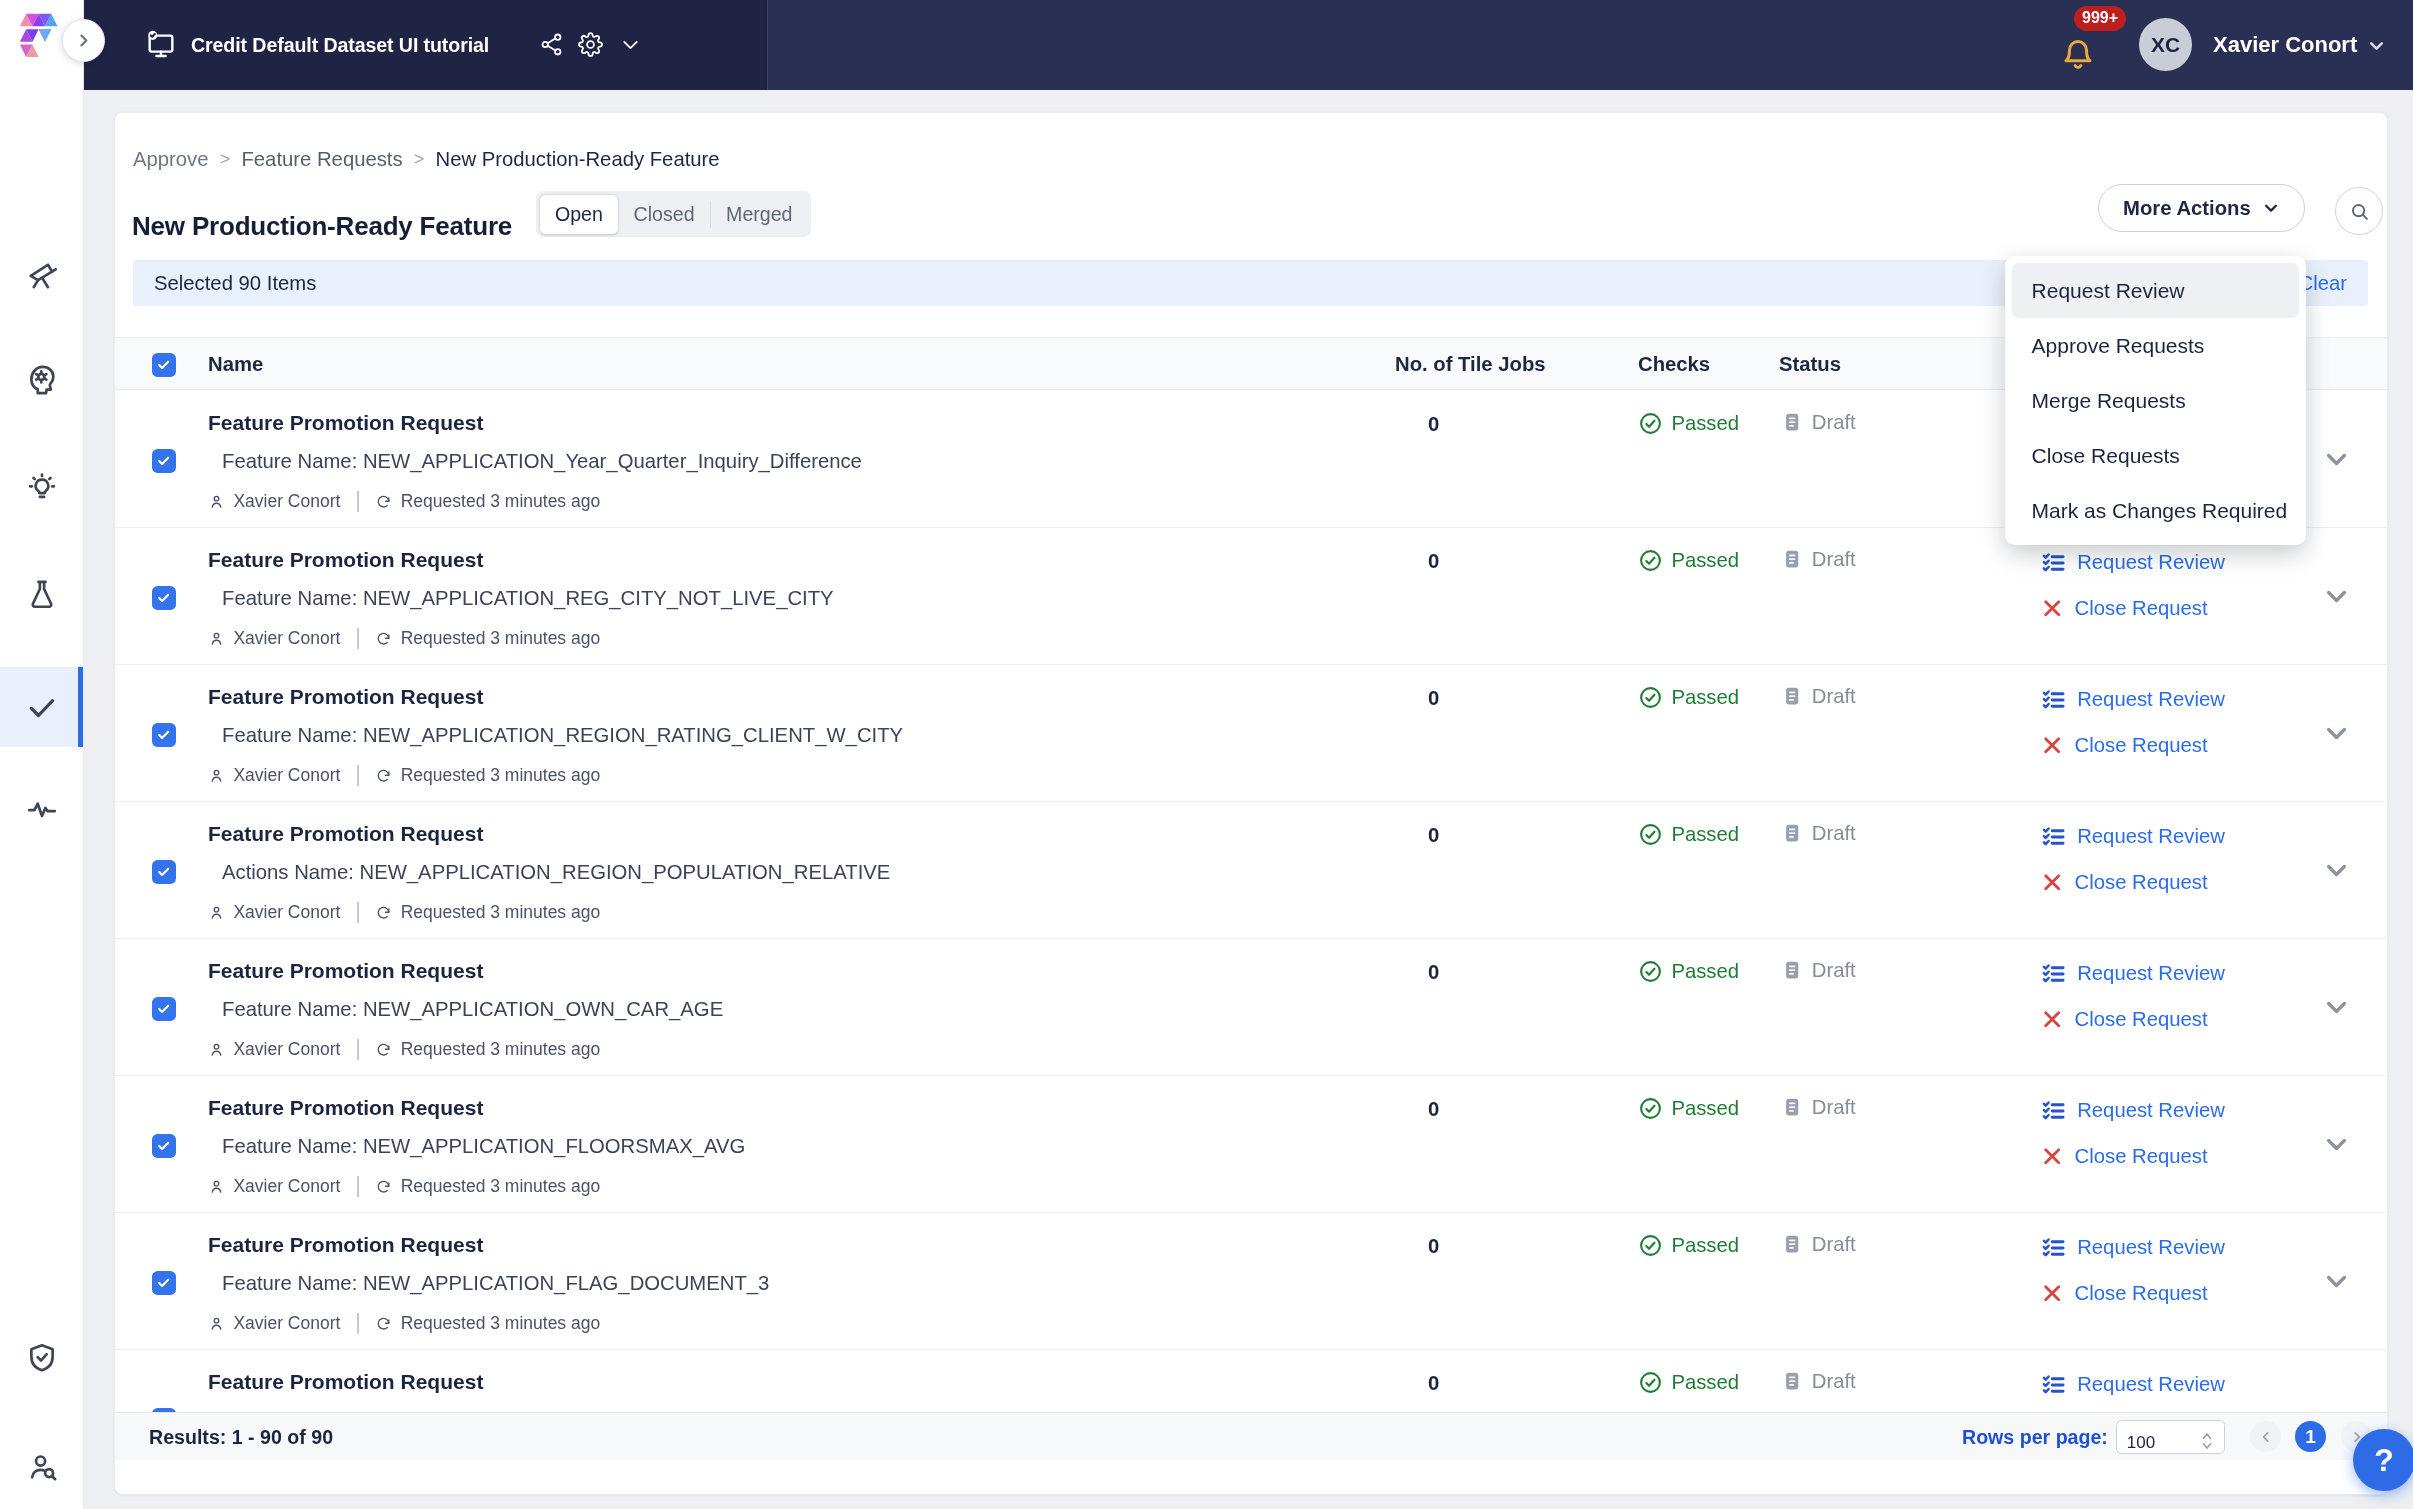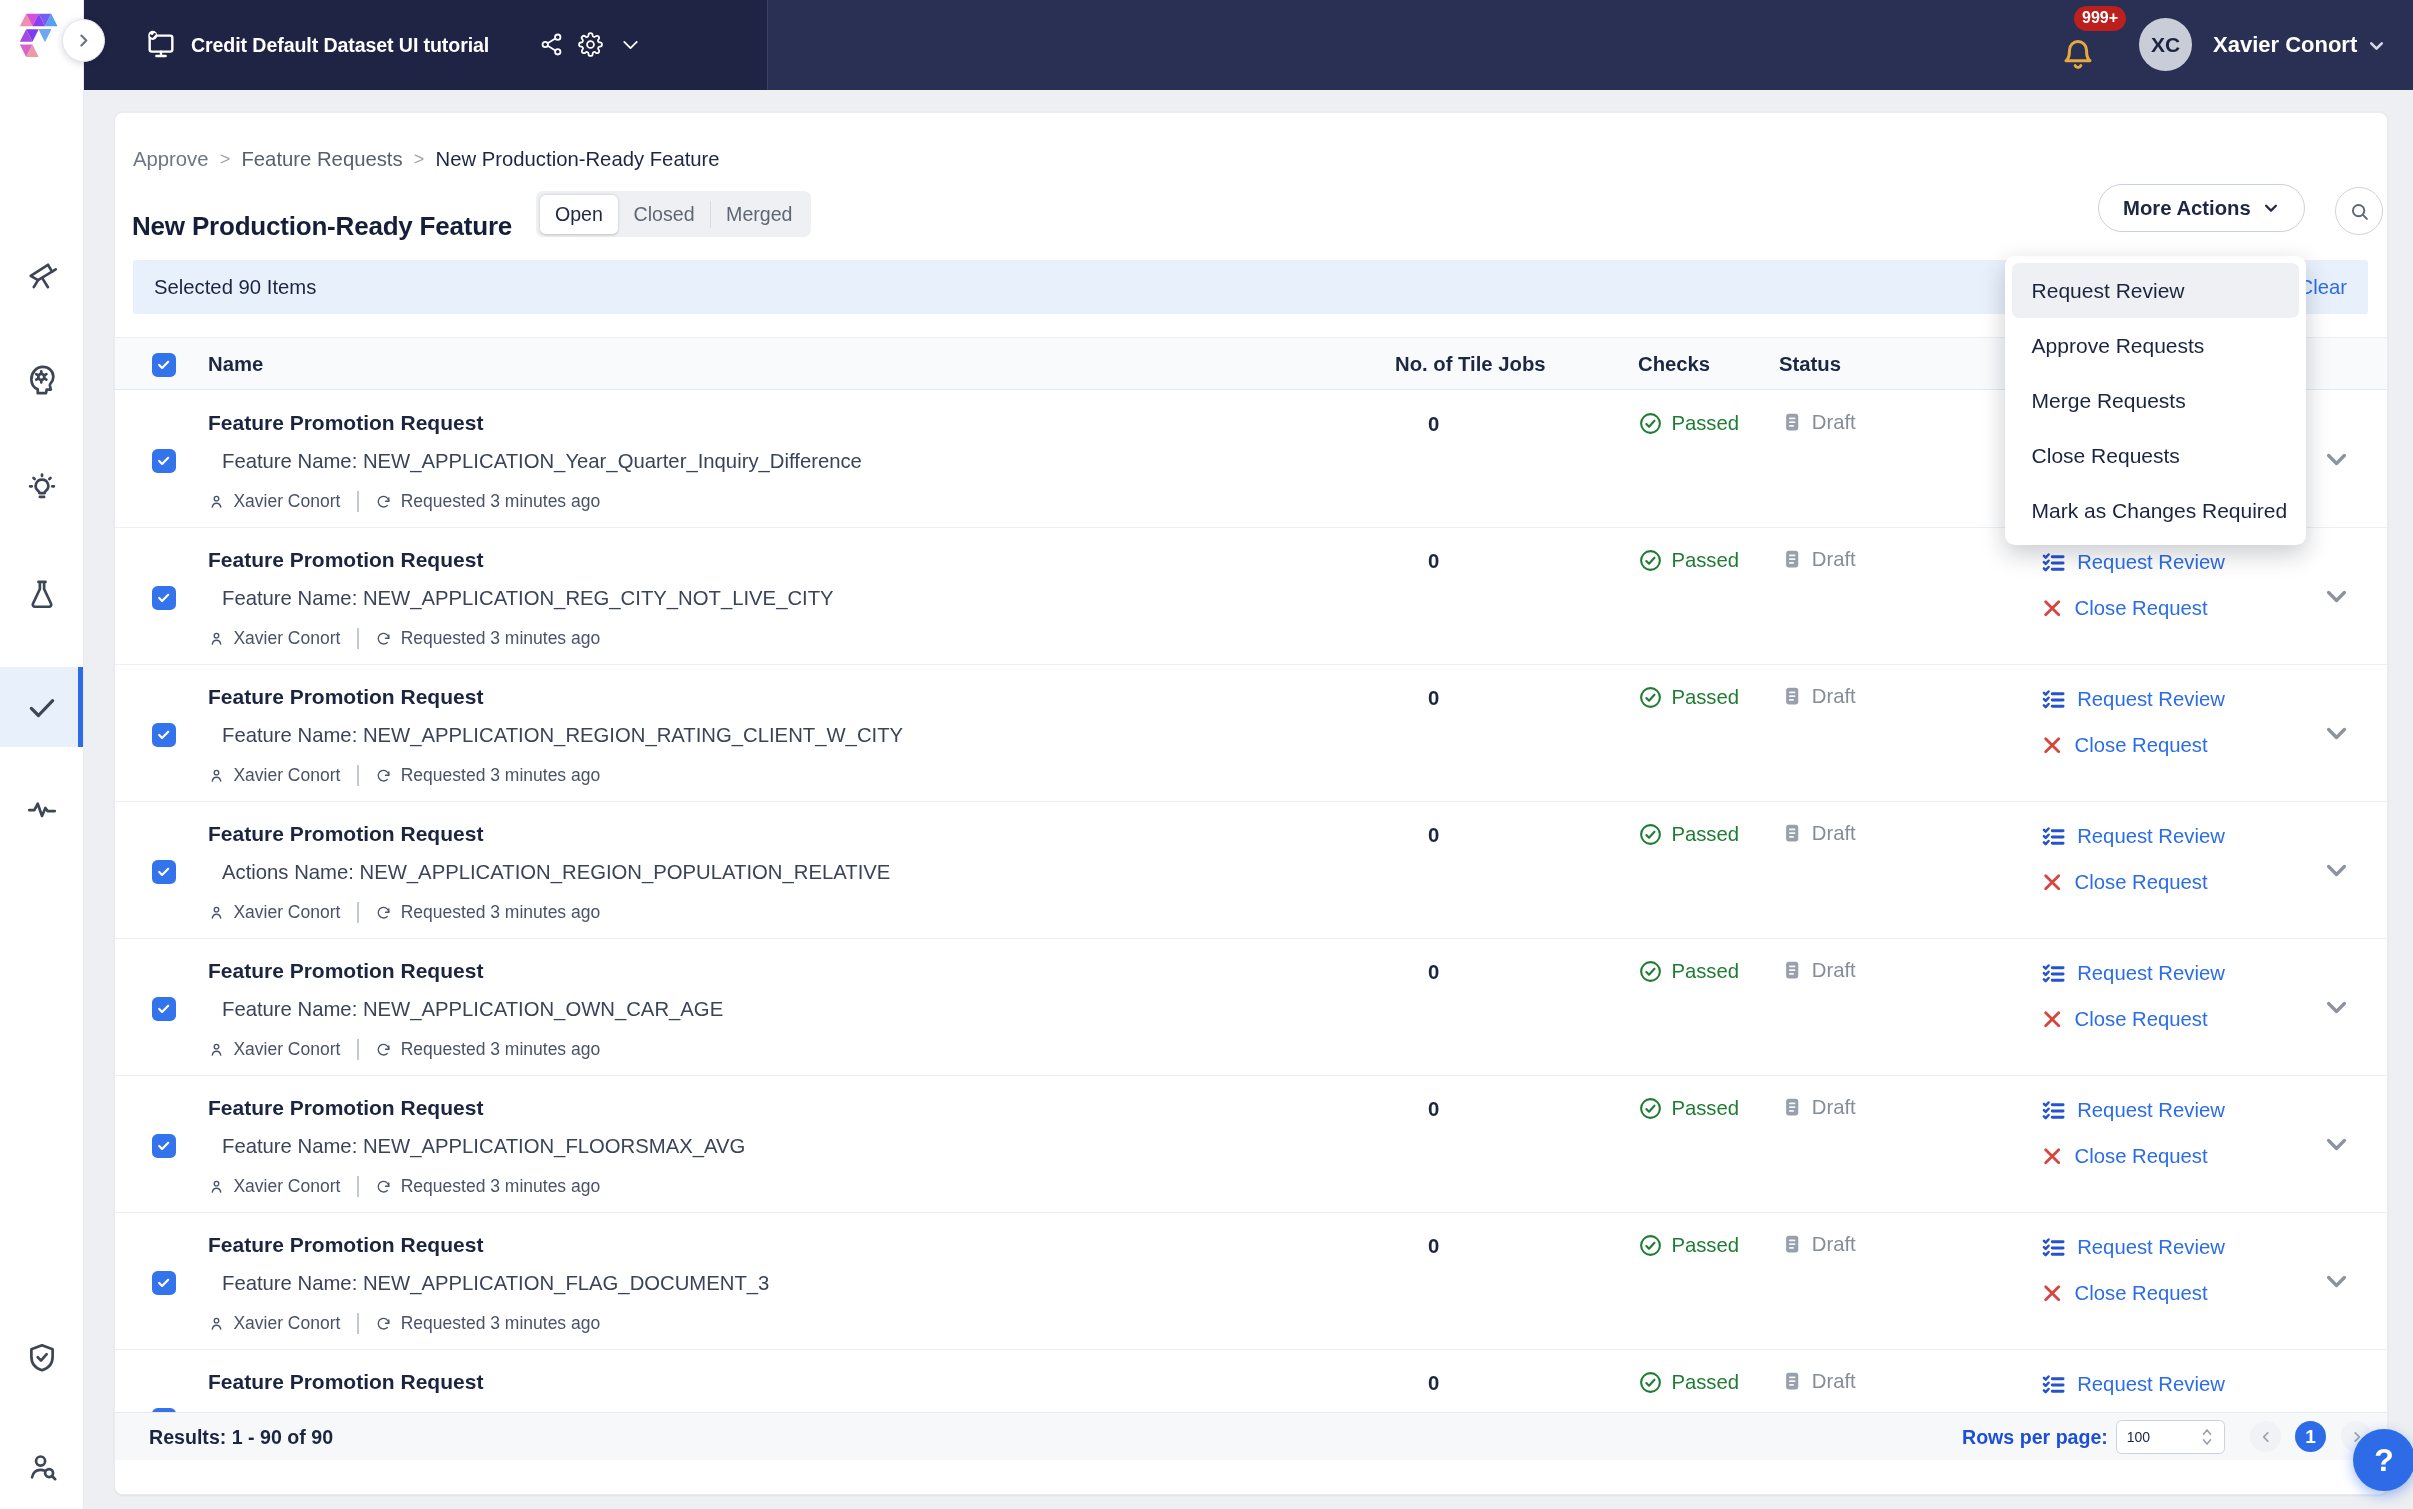--- a/index.html
+++ b/index.html
@@ -54,21 +54,21 @@
   .tab{height:39px;display:flex;align-items:center;padding:0 15.4px;font-size:19.6px;color:#5f6774;border-radius:5.6px;cursor:pointer;}
   .tab.active{background:#fff;color:#1d2743;box-shadow:0 0.7px 2.8px rgba(15,23,42,.22);}
   .tab-div{width:0.7px;height:27px;background:#d8dce2;}
   .more-actions{position:absolute;left:1983px;top:71px;width:205px;height:46px;border:1.4px solid #c9d1dc;border-radius:24px;background:#fff;
     display:flex;align-items:center;justify-content:center;gap:11.2px;font-size:20.3px;font-weight:700;color:#1d2743;cursor:pointer;}
   .more-actions svg{width:18px;height:18px;stroke:#1d2743;stroke-width:3;fill:none;stroke-linecap:round;stroke-linejoin:round;}
   .search-btn{position:absolute;left:2220px;top:74px;width:46px;height:46px;border-radius:50%;border:1.4px solid #cdd4de;background:#fff;
     display:flex;align-items:center;justify-content:center;cursor:pointer;}
   .search-btn svg{width:21px;height:21px;stroke:#5f6774;stroke-width:2.2;fill:none;stroke-linecap:round;}
 
-  .selected-bar{position:absolute;left:18px;top:147px;width:2235px;height:54px;background:#e8f1fb;border-radius:2.8px;
+  .selected-bar{position:absolute;left:18px;top:147px;width:2235px;height:46px;background:#e8f1fb;border-radius:2.8px;
     display:flex;align-items:center;justify-content:space-between;padding:0 21px;box-sizing:border-box;}
   .selected-text{font-size:20.3px;font-weight:500;color:#1b2540;}
   .clear-link{font-size:20.3px;color:#2b6ce8;cursor:pointer;}
 
   
   .thead{position:absolute;left:0;top:224px;width:2272px;height:53px;background:#f8fafc;border-top:0.7px solid #eceef2;border-bottom:0.7px solid #e6e9ee;box-sizing:border-box;}
   .cb{width:24px;height:24px;border-radius:5.6px;background:#3373ec;display:flex;align-items:center;justify-content:center;cursor:pointer;}
   .cb svg{width:15.4px;height:15.4px;stroke:#fff;stroke-width:3.4;fill:none;stroke-linecap:round;stroke-linejoin:round;}
   .thead .cb{position:absolute;left:37px;top:14.7px;}
   .th{position:absolute;top:0;height:53px;display:flex;align-items:center;font-size:20.3px;font-weight:700;color:#1d2743;}
@@ -92,21 +92,21 @@
   .act-review svg{width:25px;height:25px;stroke:#2553cc;stroke-width:2.4;fill:none;stroke-linecap:round;stroke-linejoin:round;}
   .act-close svg{width:22.4px;height:22.4px;stroke:#d8453e;stroke-width:3;fill:none;stroke-linecap:round;}
   .row-chevron{position:absolute;left:2208px;top:55px;cursor:pointer;}
   .row-chevron svg{width:27px;height:27px;stroke:#8d939e;stroke-width:3;fill:none;stroke-linecap:round;stroke-linejoin:round;}
 
   
   .tfoot{position:absolute;left:0;top:1299px;width:2272px;height:48px;background:#f7f8fa;border-top:0.7px solid #e6e9ee;box-sizing:border-box;z-index:6;}
   .results{position:absolute;left:34px;top:0;height:48px;display:flex;align-items:center;font-size:19.6px;font-weight:600;color:#1b2540;}
   .rpp-label{position:absolute;left:1847px;top:0;height:48px;display:flex;align-items:center;font-size:19.6px;font-weight:600;color:#1d4ed8;}
   .rpp-select{position:absolute;left:2001px;top:7px;width:109px;height:34px;border:0.7px solid #ccd3dc;border-radius:5.6px;background:#fff;
-    display:flex;align-items:center;box-sizing:border-box;padding:0 9.8px;font-size:14px;color:#1b2540;cursor:pointer;}
+    display:flex;align-items:flex-end;box-sizing:border-box;padding:0 9.8px;font-size:17px;color:#1b2540;cursor:pointer;}
   .rpp-select .stepper{margin-left:auto;}
   .rpp-select svg{width:14px;height:24px;stroke:#9aa2ad;stroke-width:2.4;fill:none;stroke-linecap:round;stroke-linejoin:round;}
   .pg-btn{position:absolute;top:8.4px;width:31px;height:31px;border-radius:50%;display:flex;align-items:center;justify-content:center;cursor:pointer;}
   .pg-prev{left:2135px;background:#f0f2f5;}
   .pg-next{left:2226px;background:#f0f2f5;}
   .pg-btn svg{width:14px;height:14px;stroke:#9aa2ad;stroke-width:3;fill:none;stroke-linecap:round;stroke-linejoin:round;}
   .pg-current{left:2180px;background:#2e6be6;color:#fff;font-size:19px;font-weight:600;}
 
   
   .dropdown{position:absolute;left:2005px;top:256px;width:301px;background:#fff;border-radius:9.8px;

